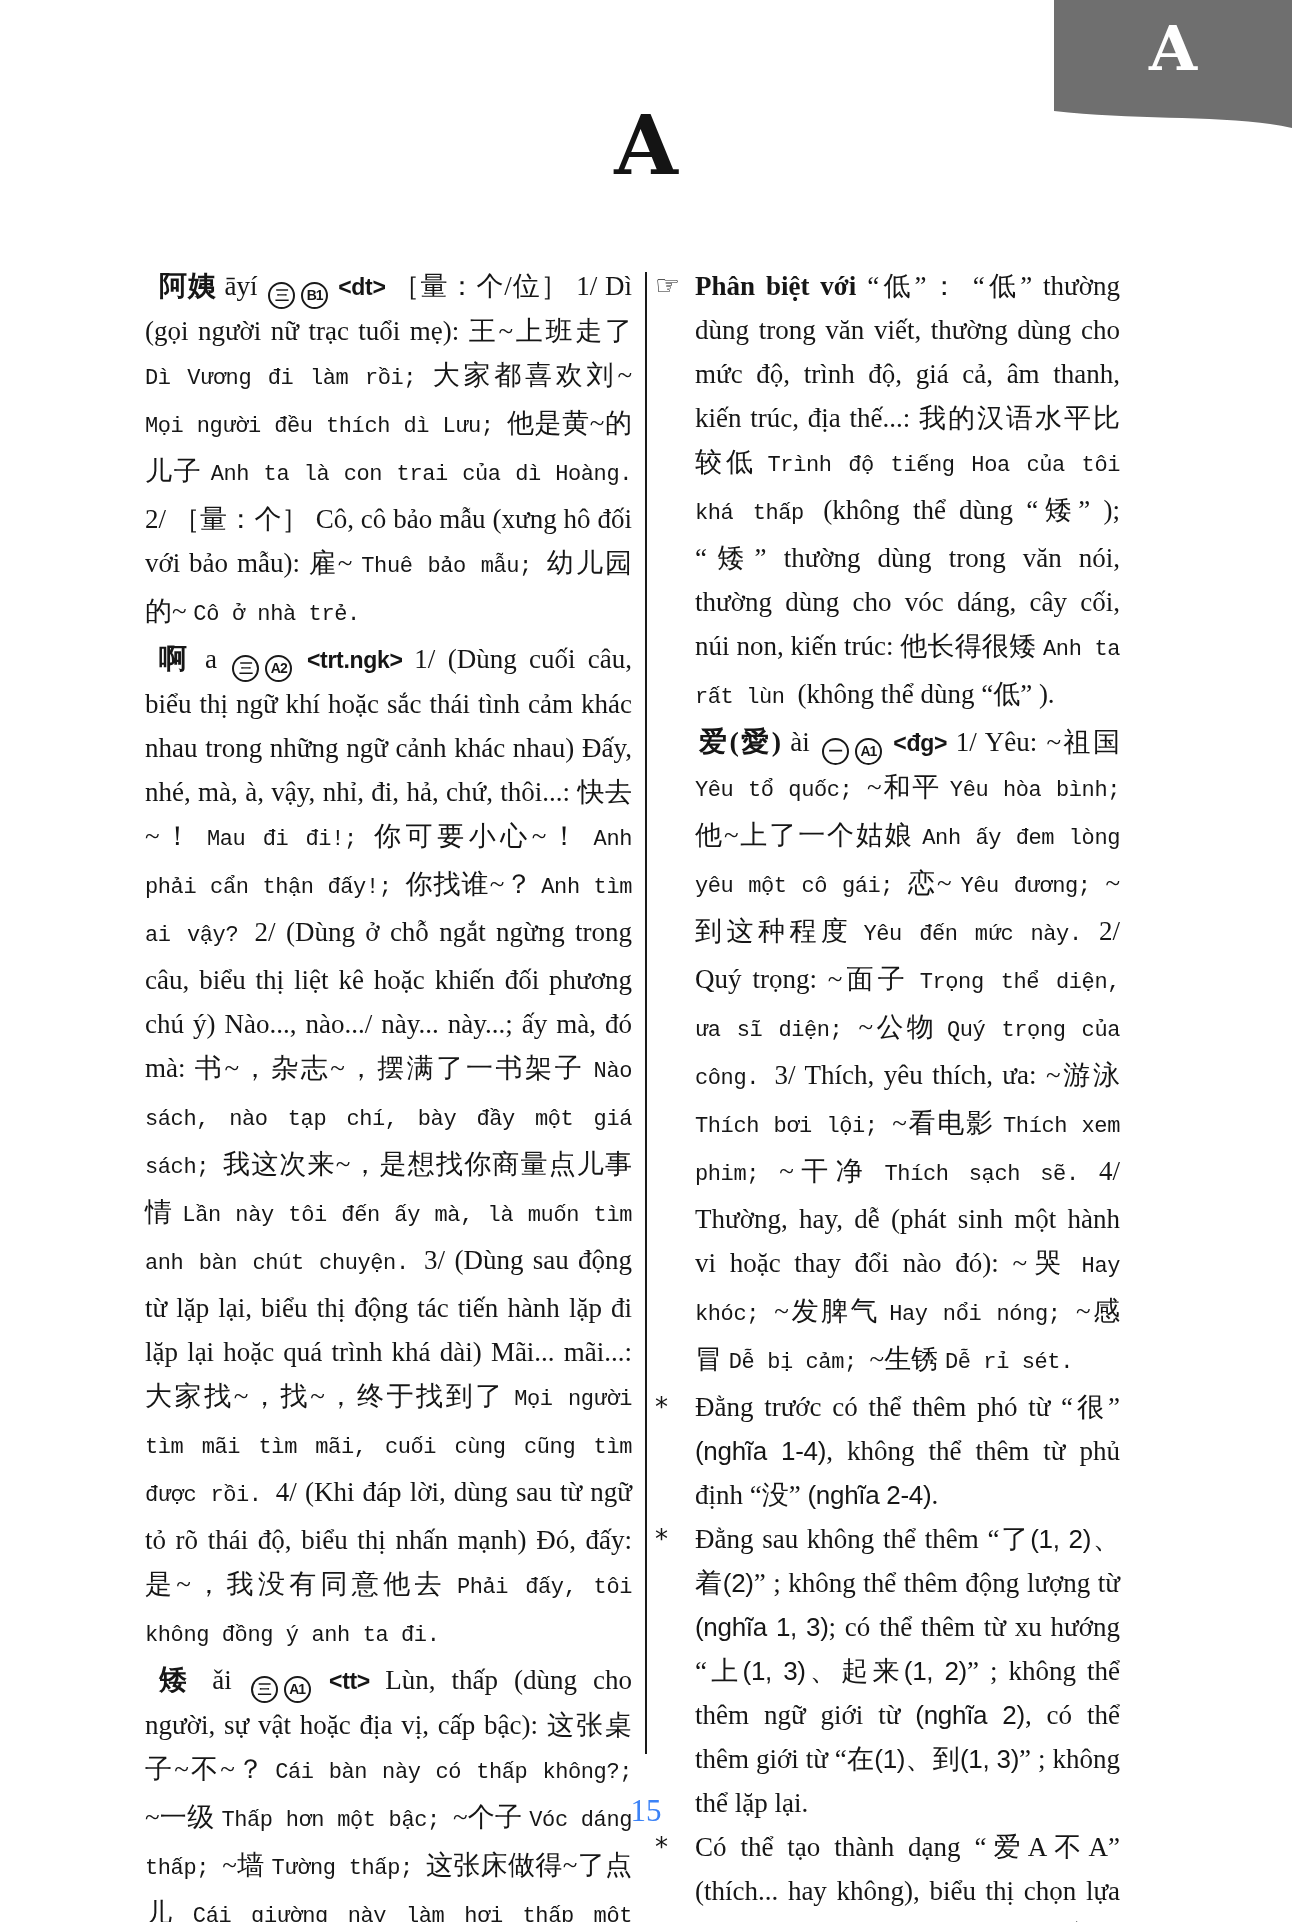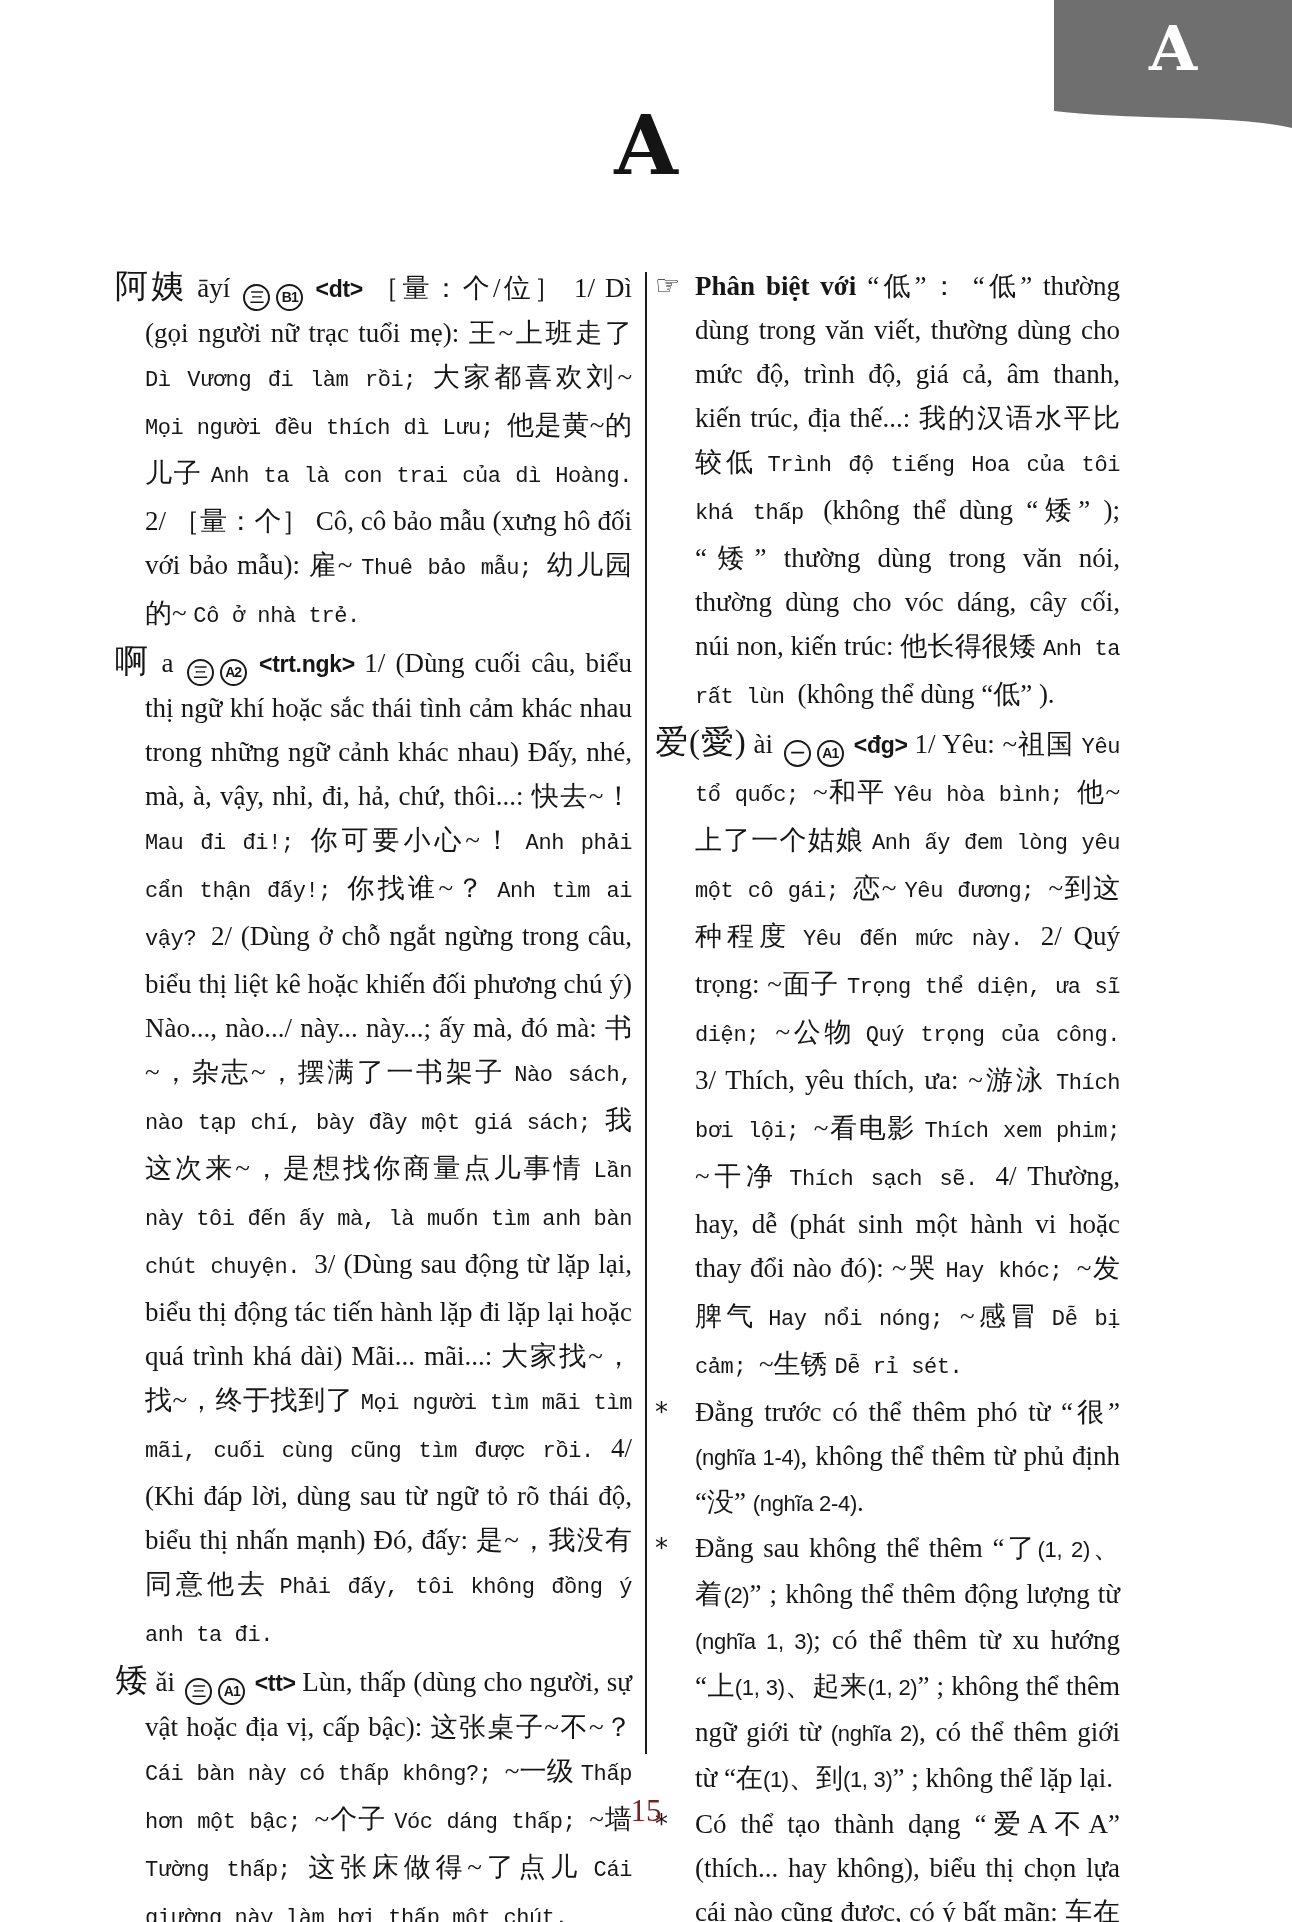--- a/index.html
+++ b/index.html
@@ -30,40 +30,40 @@
   
   .para { margin:0; padding-left:30px; text-indent:-30px; }
   .col-right .para { padding-left:40px; text-indent:-40px; }
   .marker {
     display:inline-block; width:30px; text-indent:0;
     font-family:"DejaVu Sans","Liberation Serif",serif; font-size:25px;
   }
   .col-right .marker { width:40px; font-size:26px; }
   .note .marker { font-size:28px; }
   
-  .r-hw   { font-size:33px; font-weight:normal; }
+  .r-hw   { font-size:28px; font-weight:bold;margin-left:44px; }
   .r-py   { font-size:27px;font-family:Liberation Serif, serif; }
   .r-zh   { font-size:27px; }
   .r-vi   { }
   .r-b    { font-weight:bold; }
   .r-it   { }
   .r-sans { font-family:Liberation Mono, monospace; font-size:22px; letter-spacing:-0.4px; }
   .r-tag  { font-family:"Liberation Sans",sans-serif; font-size:23px; font-weight:bold; letter-spacing:-0.3px; }
-  .r-small{ font-family:"Liberation Sans",sans-serif; font-size:22px; letter-spacing:-0.3px;margin-top:14px; }
+  .r-small{ font-family:"Liberation Sans",sans-serif; font-size:26px; letter-spacing:-0.3px;margin-top:14px; }
   .r-circle {
     display:inline-flex; align-items:center; justify-content:center;
     width:27px; height:27px; border:2px solid #1a1a1a; border-radius:50%;
     font-family:"Liberation Sans",sans-serif; font-size:14px; font-weight:bold;
     text-indent:0; vertical-align:-5px; margin:0 3px; letter-spacing:-1px;
     box-sizing:border-box;
   }
   
   .page-number {
     position:absolute; top:1793px; left:0; width:100%; text-align:center;
-    font-size:31px; color:#7f1d1d;
+    font-size:31px; color:#3b82f6;
   }
 </style>
 </head>
 <body>
 
 <div class="page">
 
   <div class="tab-wrap">
     <svg width="238" height="136" viewBox="0 0 238 136">
       <path d="M0,0 H238 V128 C175,114 85,121 0,111 Z" fill="#6f6f6f"></path>

